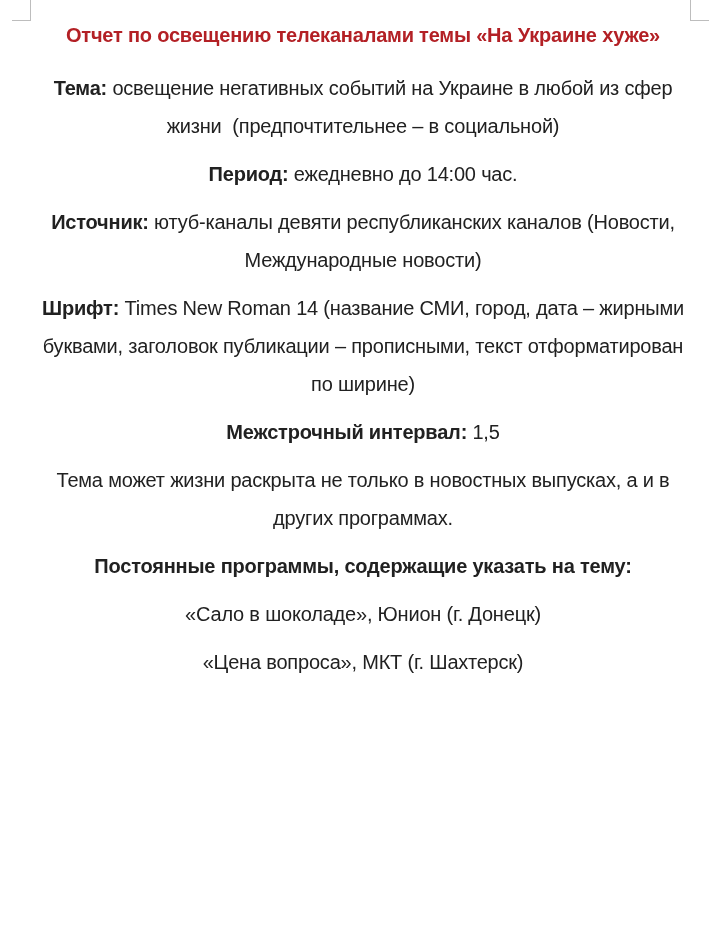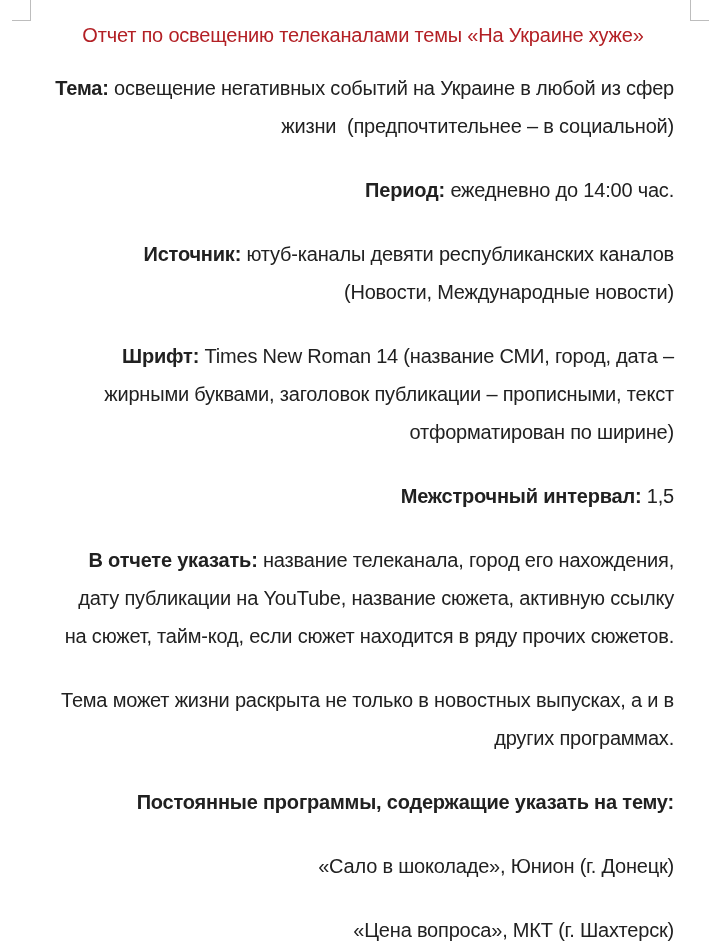--- a/index.html
+++ b/index.html
@@ -37,32 +37,32 @@
     top: 0;
     left: 0;
     width: 720px;
     padding: 22px 30px 30px 36px;
     box-sizing: border-box;
   }
   .title {
     margin: 0 0 16px 0;
     font-size: 20px;
     line-height: 26px;
-    font-weight: normal;
+    font-weight: bold;
     text-align: center;
     letter-spacing: -0.2px;
   }
   .para {
-    margin: 16px;
+    margin: 0;
     padding: 5px 0;
     font-size: 20px;
     line-height: 38px;
     letter-spacing: -0.2px;
     white-space: pre-wrap;
-    text-align: right;
+    text-align: center;
   }
   .para .label {
     font-weight: bold;
   }
 </style>
 </head>
 <body style="color: rgb(33, 33, 33);">
 
 <div class="crop-mark left"></div>
 <div class="crop-mark right"></div>
@@ -73,21 +73,20 @@
   <p class="para"><span class="label">Тема:</span><span class="text"> освещение негативных событий на Украине в любой из сфер жизни  (предпочтительнее – в социальной)</span></p>
 
   <p class="para"><span class="label">Период:</span><span class="text"> ежедневно до 14:00 час.</span></p>
 
   <p class="para"><span class="label">Источник:</span><span class="text"> ютуб-каналы девяти республиканских каналов (Новости, Международные новости)</span></p>
 
   <p class="para"><span class="label">Шрифт:</span><span class="text"> Times New Roman 14 (название СМИ, город, дата – жирными буквами, заголовок публикации – прописными, текст отформатирован по ширине)</span></p>
 
   <p class="para"><span class="label">Межстрочный интервал:</span><span class="text"> 1,5</span></p>
 
-  <p class="para"><span class="label">В отчете указать:</span><span class="text"> название телеканала, город его нахождения, дату публикации на YouTube, название сюжета, активную ссылку на сюжет, тайм-код, если сюжет находится в ряду прочих сюжетов.</span></p>
 
   <p class="para"><span class="label"></span><span class="text">Тема может жизни раскрыта не только в новостных выпусках, а и в других программах.</span></p>
 
   <p class="para"><span class="label">Постоянные программы, содержащие указать на тему:</span><span class="text"></span></p>
 
 
   <p class="para"><span class="label"></span><span class="text">«Сало в шоколаде», Юнион (г. Донецк)</span></p>
 
   <p class="para"><span class="label"></span><span class="text">«Цена вопроса», МКТ (г. Шахтерск)</span></p>
 

